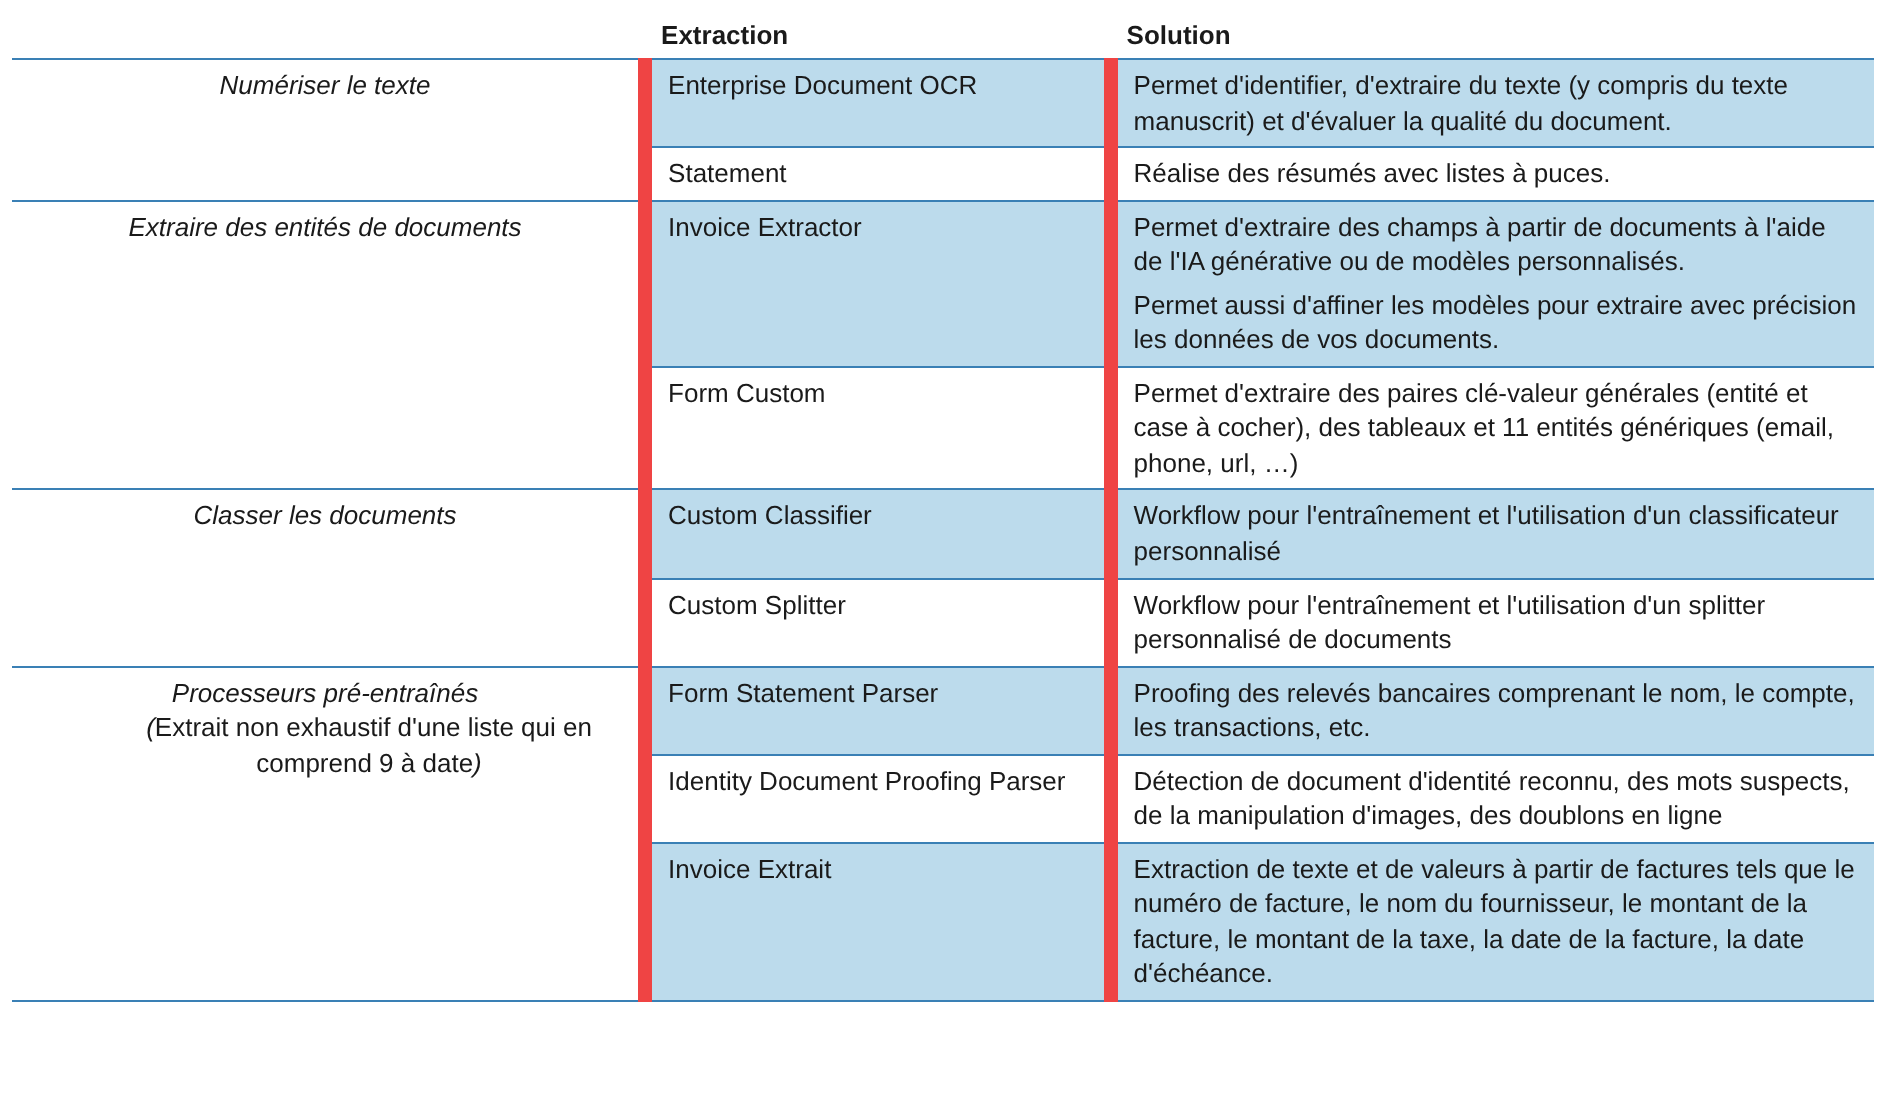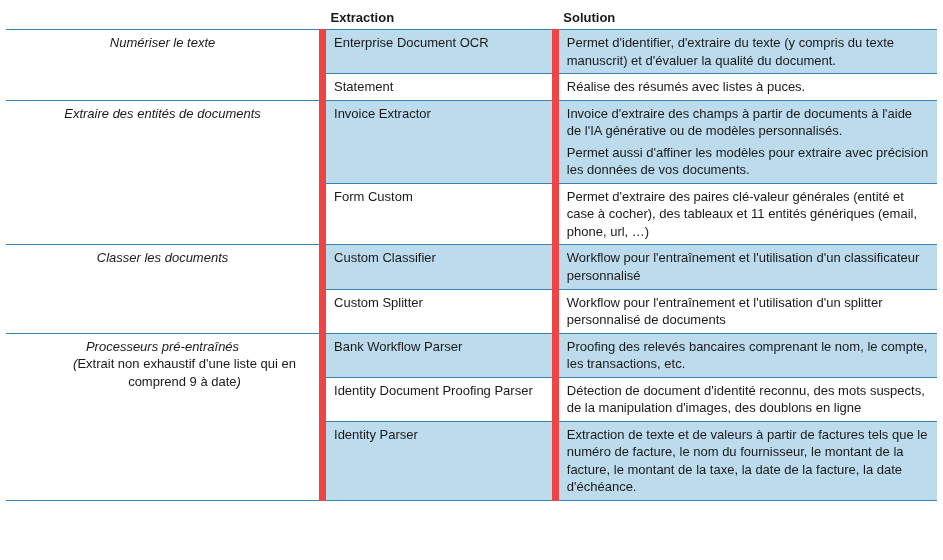--- a/index.html
+++ b/index.html
@@ -76,21 +76,21 @@
         <td class="sol sep">
           <p>Réalise des résumés avec listes à puces.</p>
         </td>
       </tr>
       <tr class="shaded">
         <td class="cat" rowspan="2">
           <div>Extraire des entités de documents</div>
         </td>
         <td class="proc sep">Invoice Extractor</td>
         <td class="sol sep">
-          <p>Invoice d'extraire des champs à partir de documents à l'aide de l'IA générative ou de modèles personnalisés.</p>
+          <p>Permet d'extraire des champs à partir de documents à l'aide de l'IA générative ou de modèles personnalisés.</p>
           <p>Permet aussi d'affiner les modèles pour extraire avec précision les données de vos documents.</p>
         </td>
       </tr>
       <tr>
         <td class="proc sep">Form Custom</td>
         <td class="sol sep">
           <p>Permet d'extraire des paires clé-valeur générales (entité et case à cocher), des tableaux et 11 entités génériques (email, phone, url, …)</p>
         </td>
       </tr>
       <tr class="shaded">
@@ -106,31 +106,31 @@
         <td class="proc sep">Custom Splitter</td>
         <td class="sol sep">
           <p>Workflow pour l'entraînement et l'utilisation d'un splitter personnalisé de documents</p>
         </td>
       </tr>
       <tr class="shaded">
         <td class="cat" rowspan="3">
           <div>Processeurs pré-entraînés</div>
           <div class="cat-sub" style="font-style: normal; margin-left: 44px;"><i>(</i><span>Extrait non exhaustif d'une liste qui en comprend 9 à date</span><i>)</i></div>
         </td>
-        <td class="proc sep">Bank Workflow Parser</td>
+        <td class="proc sep">Form Statement Parser</td>
         <td class="sol sep">
           <p>Proofing des relevés bancaires comprenant le nom, le compte, les transactions, etc.</p>
         </td>
       </tr>
       <tr>
         <td class="proc sep">Identity Document Proofing Parser</td>
         <td class="sol sep">
           <p>Détection de document d'identité reconnu, des mots suspects, de la manipulation d'images, des doublons en ligne</p>
         </td>
       </tr>
       <tr class="shaded">
-        <td class="proc sep">Identity Parser</td>
+        <td class="proc sep">Invoice Extrait</td>
         <td class="sol sep">
           <p>Extraction de texte et de valeurs à partir de factures tels que le numéro de facture, le nom du fournisseur, le montant de la facture, le montant de la taxe, la date de la facture, la date d'échéance.</p>
         </td>
       </tr>
     </tbody>
 </table>
 
 </body></html>

